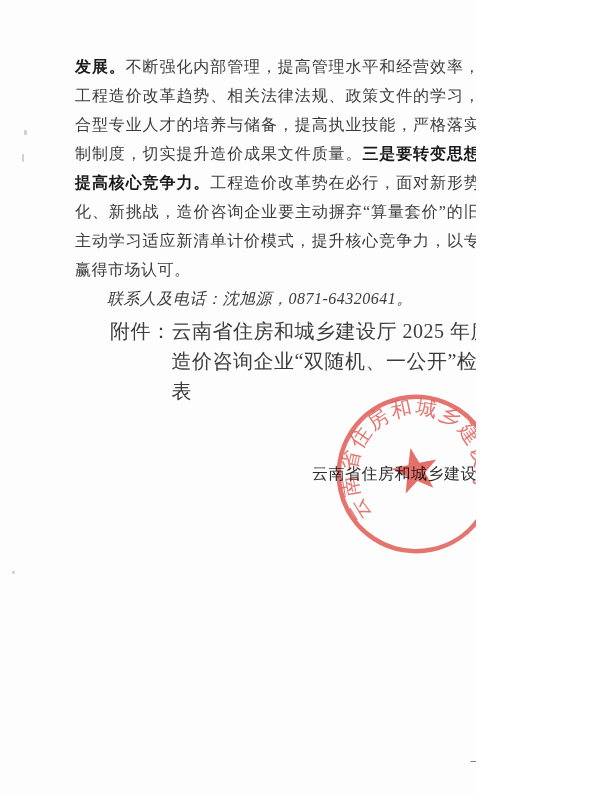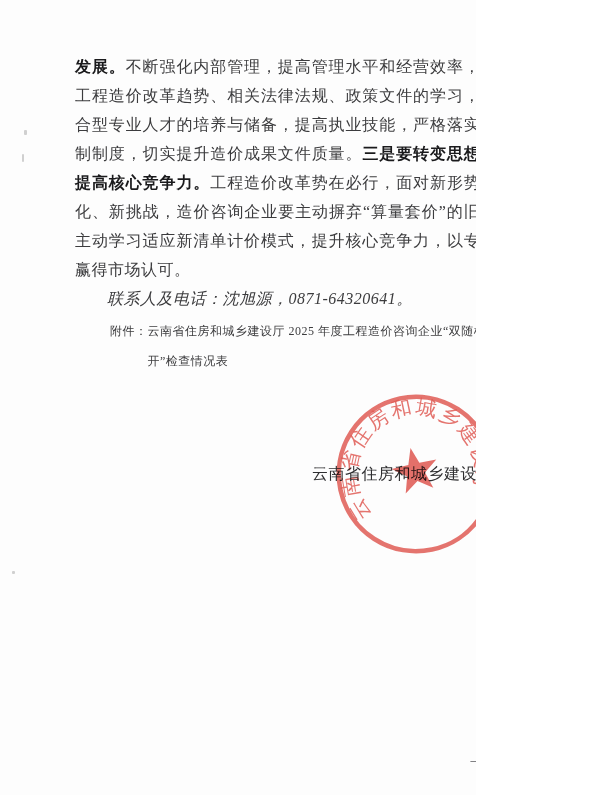--- a/index.html
+++ b/index.html
@@ -16,21 +16,21 @@
     text-align:justify;
     color:#3c3c3e;
     letter-spacing:0.5px;
   }
   .body-text p { margin:0; }
   .bold { font-weight:bold; color:#1a1a1c; }
   .contact { text-indent:2em;font-style:italic; }
   .attachment {
     position:absolute; left:110px; top:316px;
     display:flex; align-items:flex-start;
-    font-size:12px; line-height:30px; color:#3c3c3e;
+    font-size:20px; line-height:30px; color:#3c3c3e;
     letter-spacing:0.5px;
   }
   .att-label { white-space:nowrap; }
   .att-text { width:378px; }
   .signature {
     position:absolute; left:312px; top:462px; width:180px;
     text-align:center; color:#2e2e30;
   }
   .sig-org { font-size:16px; line-height:24px; letter-spacing:0.5px; white-space:nowrap; }
   .sig-date { font-size:16px; line-height:24px; margin-top:7px; white-space:nowrap; }

